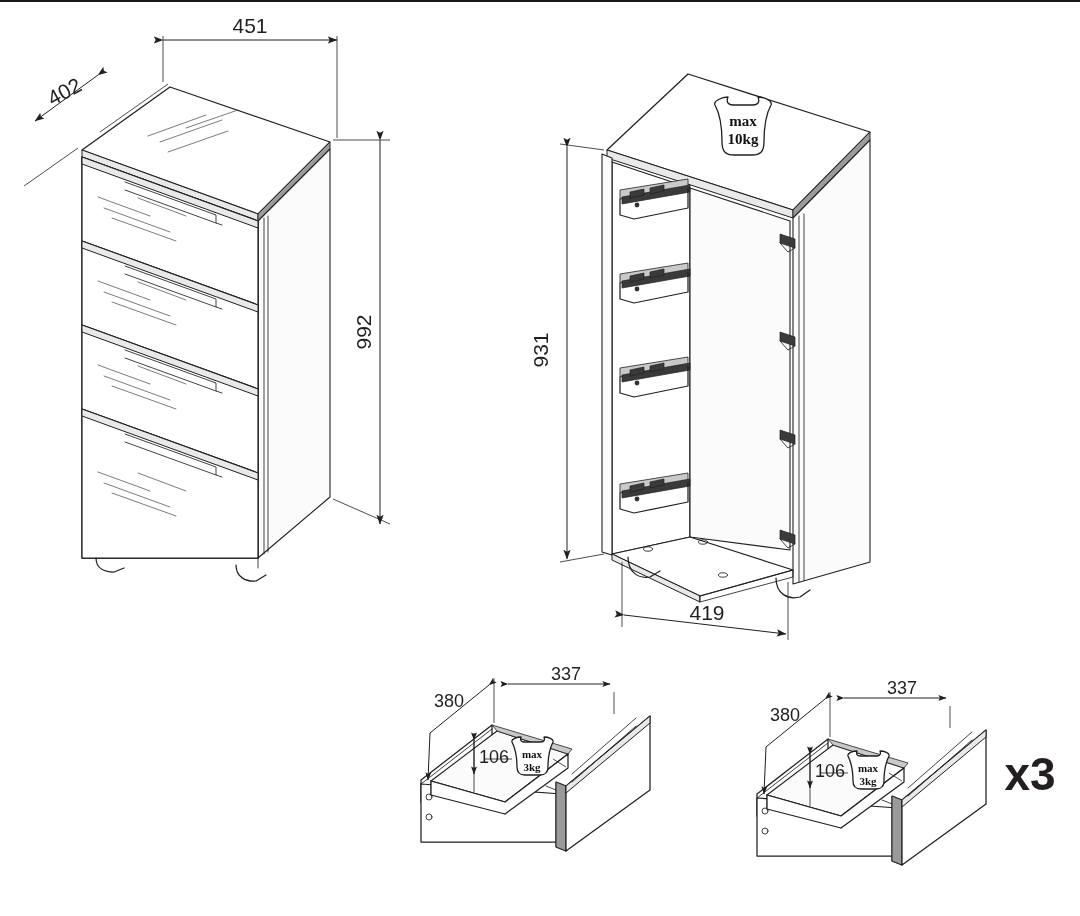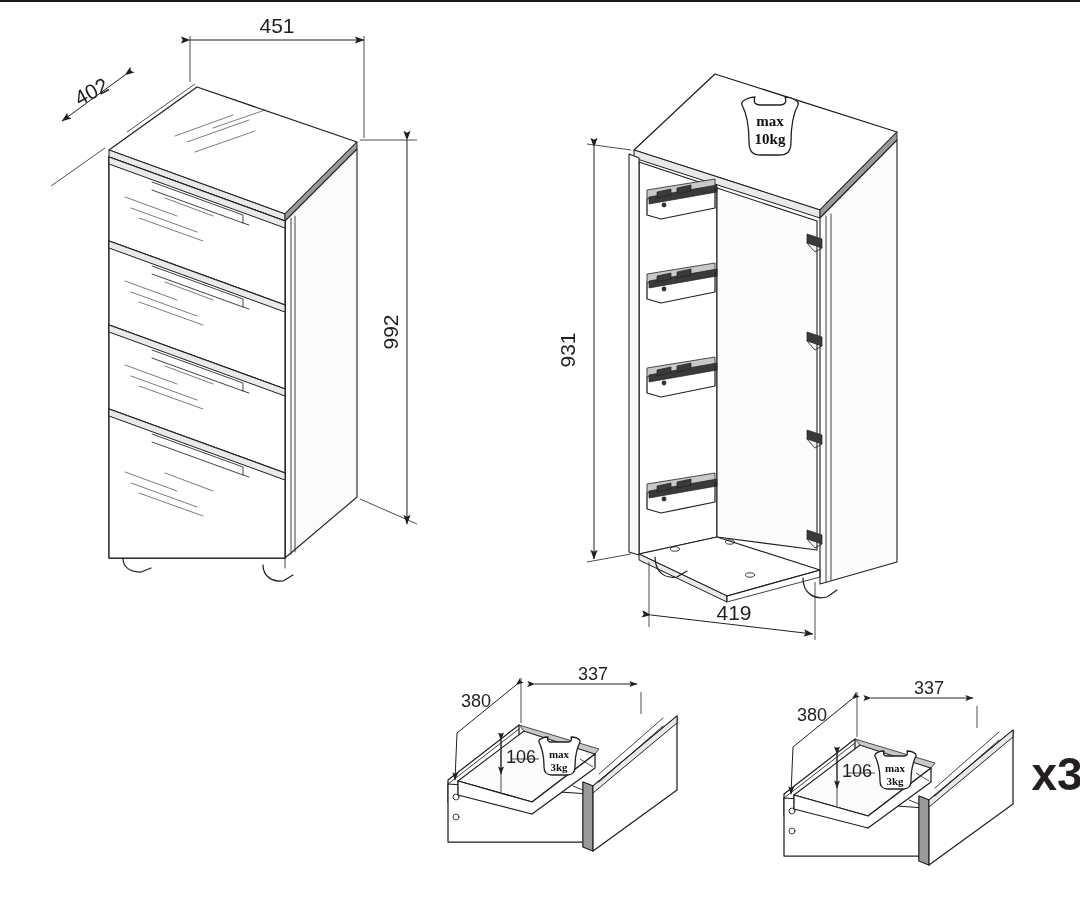--- a/index.html
+++ b/index.html
@@ -1,17 +1,17 @@
 <!DOCTYPE html>
 <html><head>
 <meta charset="utf-8">
 <style>
   html,body{margin:0;padding:0;background:#ffffff;}
   body{width:1080px;height:916px;font-family:"Liberation Sans",sans-serif;overflow:hidden;}
-  #sheet{position:relative;width:1080px;height:916px;background:#fff;box-sizing:border-box;border-top:2px solid #1a1a1a;padding-left:27px;}
+  #sheet{position:relative;width:1080px;height:916px;background:#fff;box-sizing:border-box;border-top:2px solid #1a1a1a;}
   svg{display:block;}
   .ln{fill:none;stroke:#231f20;stroke-width:1.25;stroke-linejoin:round;stroke-linecap:round;}
   .ln-thin{fill:none;stroke:#231f20;stroke-width:0.85;stroke-linejoin:round;stroke-linecap:round;}
   .ln-hair{fill:none;stroke:#444;stroke-width:0.7;stroke-linecap:round;}
   .face{fill:#ffffff;stroke:#231f20;stroke-width:1.25;stroke-linejoin:round;}
   .face-s{fill:#fbfbfb;stroke:#231f20;stroke-width:1.1;stroke-linejoin:round;}
   .edge{fill:#e9e9e9;stroke:#231f20;stroke-width:1.0;stroke-linejoin:round;}
   .edge-d{fill:#9a9a9a;stroke:#231f20;stroke-width:0.9;stroke-linejoin:round;}
   .dkr{fill:#3a3a3a;stroke:#231f20;stroke-width:0.7;stroke-linejoin:round;}
   .mid{fill:#c9c9c9;stroke:#231f20;stroke-width:0.8;stroke-linejoin:round;}

